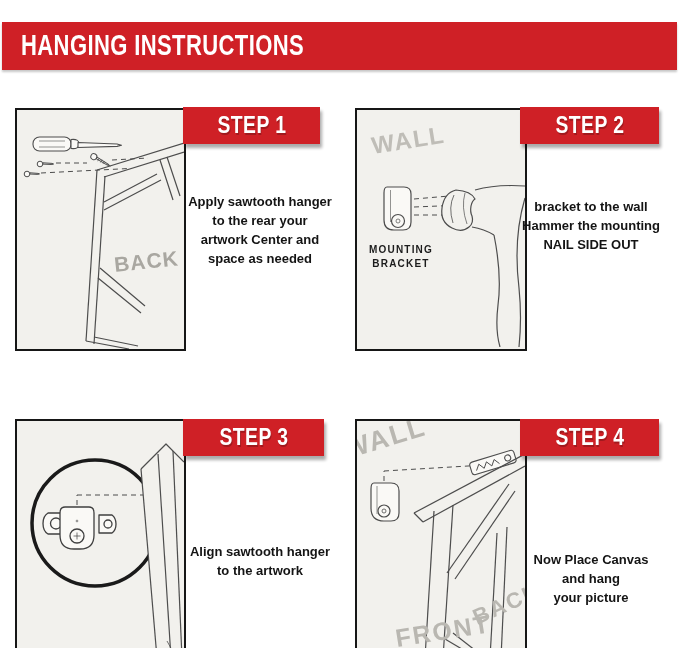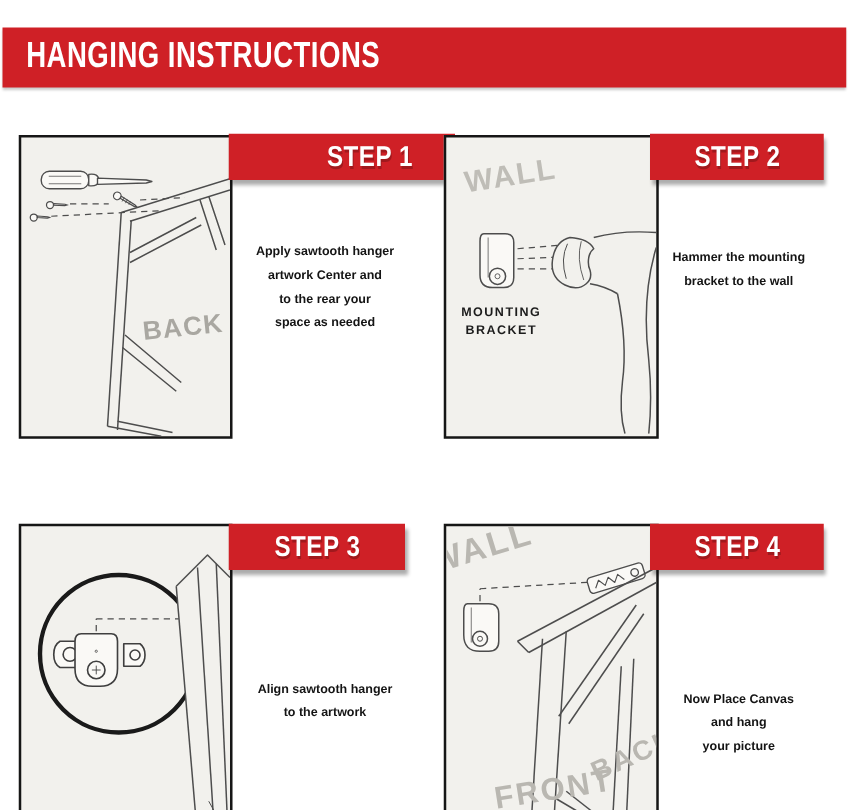--- a/index.html
+++ b/index.html
@@ -28,27 +28,27 @@
   .step-banner {
     position:absolute; height:37px; background:#CF2026; color:#fff;
     display:flex; align-items:center; justify-content:center;
     box-shadow:2px 4px 3px rgba(0,0,0,0.33);
   }
   .step-banner span {
     font-size:23px; font-weight:800; letter-spacing:0.5px;
     transform:scaleX(0.84); text-shadow:1px 2px 0 rgba(0,0,0,0.22);
     white-space:nowrap;
   }
-  #b1 { left:183px; top:87px;  width:137px;padding-left:44px; }
+  #b1 { left:183px; top:87px;  width:137px; }
   #b2 { left:520px; top:87px;  width:139px;text-align:center; }
   #b3 { left:183px; top:399px; width:141px; }
   #b4 { left:520px; top:399px; width:139px; }
   .desc {
     position:absolute; width:164px; text-align:center;
-    font-size:10px; font-weight:700; line-height:19px; color:#141414;
+    font-size:13px; font-weight:700; line-height:19px; color:#141414;
   }
   #t1 { left:178px; top:172px; }
   #t2 { left:509px; top:177px; }
   #t3 { left:178px; top:522px; }
   #t4 { left:509px; top:530px; }
   svg text { font-family:"Liberation Sans", sans-serif; }
   .gray-label { font-weight:800; }
 </style>
 </head>
 <body>
@@ -95,22 +95,22 @@
         <path d="M150,47 L163,86 M143,50 L156,90"></path>
       </g>
       <text class="gray-label" x="98" y="162" transform="rotate(-6 98 162)" font-size="21" letter-spacing="1" fill="#A9A7A1">BACK</text>
     </svg>
   </div>
   <div class="step-banner" id="b1">
     <span>STEP 1</span>
   </div>
   <div class="desc" id="t1">
     <div>Apply sawtooth hanger</div>
+    <div>to the rear your</div>
     <div>artwork Center and</div>
-    <div>to the rear your</div>
     <div>space as needed</div>
   </div>
 
   <div class="panel" id="p2">
     <svg width="168" height="237" viewBox="0 0 168 237">
       <text class="gray-label" transform="translate(16,44) rotate(-9)" font-size="24" letter-spacing="1.5" fill="#BFBDB7">WALL</text>
       <g stroke="#4d4d4d" fill="#faf9f6" stroke-width="1.2" stroke-linejoin="round">
         <path d="M30,77 h17 q7,0 7,7 v28 q0,8 -8,8 h-9 q-10,0 -10,-10 v-27 q0,-6 3,-6 z"></path>
         <path d="M33.5,80 v32" stroke-width="0.6" fill="none"></path>
         <circle cx="41" cy="111" r="6.5"></circle>
@@ -131,22 +131,23 @@
         <path d="M168,88 q-12,40 -6,90 q3,30 0,59" fill="none"></path>
       </g>
       <text x="44" y="143" text-anchor="middle" font-size="10" font-weight="800" letter-spacing="1.2" fill="#1c1c1c">MOUNTING</text>
       <text x="44" y="157" text-anchor="middle" font-size="10" font-weight="800" letter-spacing="1.2" fill="#1c1c1c">BRACKET</text>
     </svg>
   </div>
   <div class="step-banner" id="b2">
     <span>STEP 2</span>
   </div>
   <div class="desc" id="t2">
+    <div>bracket to the wall</div>
     <div>Hammer the mounting</div>
-    <div>bracket to the wall</div>
+    <div>NAIL SIDE OUT</div>
   </div>
 
   <div class="panel" id="p3">
     <svg width="167" height="237" viewBox="0 0 167 237">
       <circle cx="78" cy="102" r="63" stroke="#1a1a1a" stroke-width="3.5" fill="none"></circle>
       <polygon points="124,48 149,23 167,41 167,237 140,237" fill="#F2F1ED" stroke="none"></polygon>
       <g stroke="#4d4d4d" stroke-width="1.2" fill="none" stroke-linejoin="round">
         <path d="M124,48 L140,237"></path>
         <path d="M124,48 L149,23 L167,41"></path>
         <path d="M141,33 L154,237"></path>

